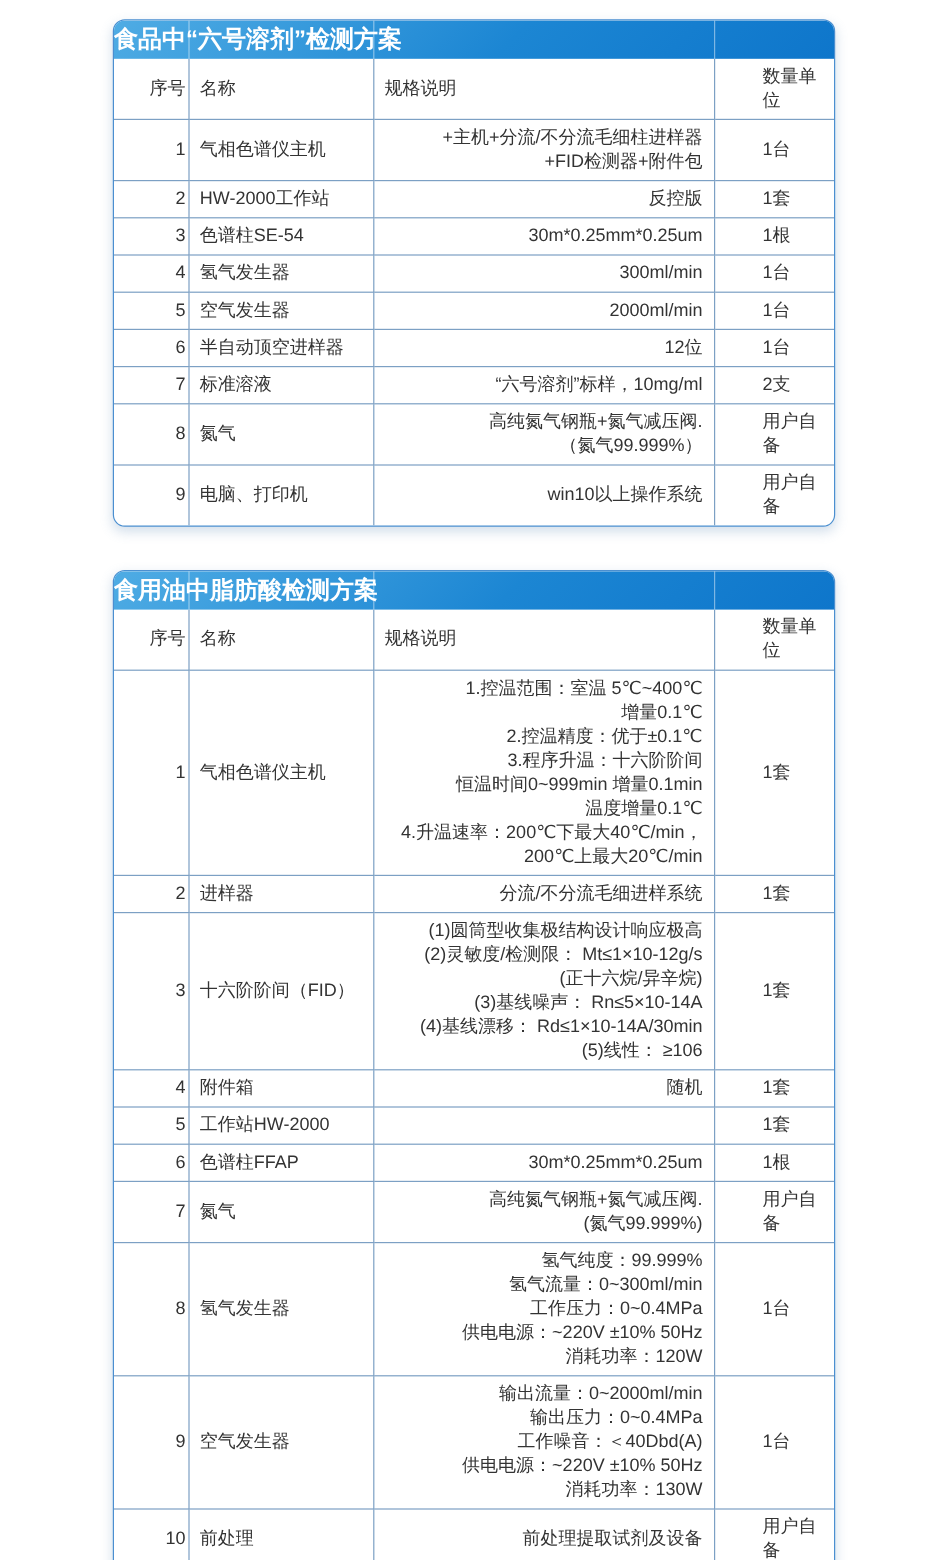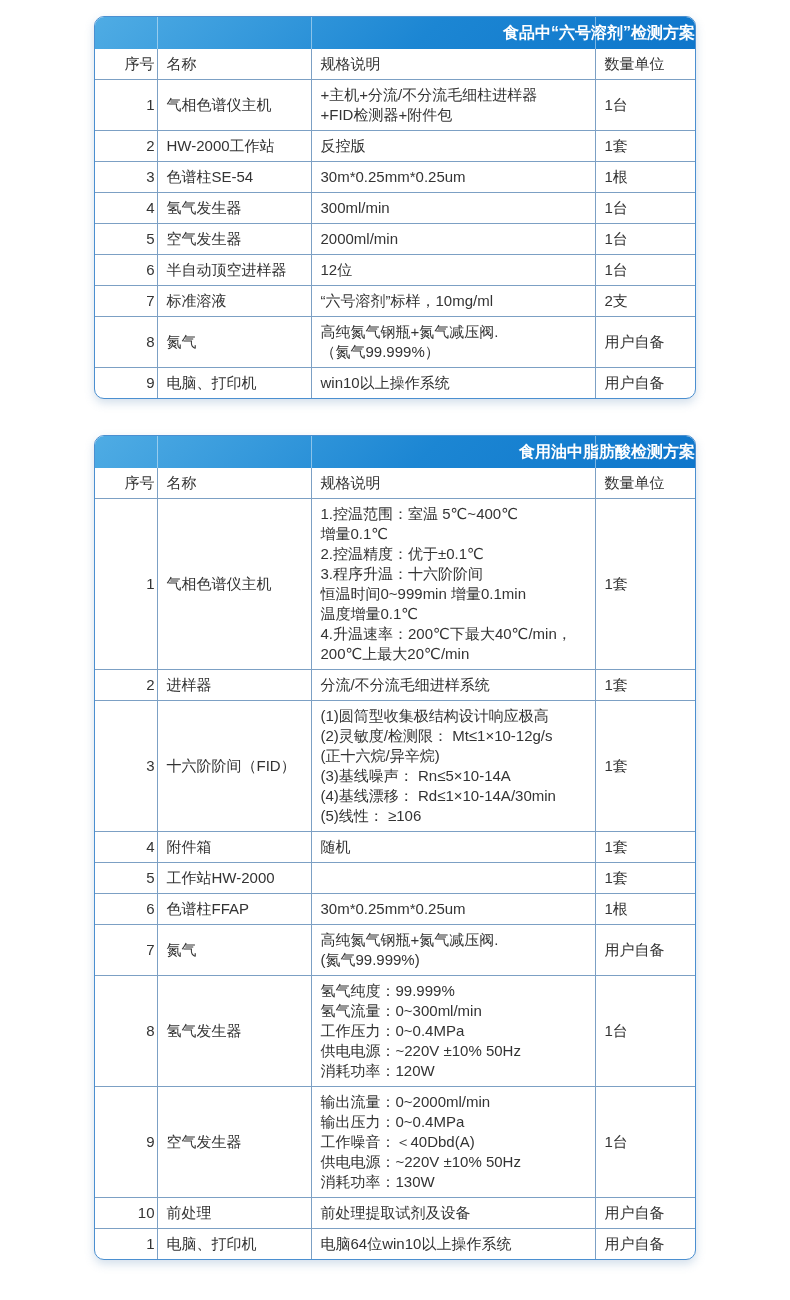--- a/index.html
+++ b/index.html
@@ -19,22 +19,22 @@
     overflow: hidden;
     background: #ffffff;
     box-shadow: 0 4px 10px rgba(110, 150, 190, 0.30);
   }
   .card + .card { margin-top: 36px; }
 
   .card-title {
     position: relative;
     height: 32px;
     line-height: 32px;
-    text-align: right;
-    font-size: 16px;
+    text-align: left;
+    font-size: 20px;
     font-weight: bold;
     color: #ffffff;
     background: linear-gradient(135deg, #4face4 0%, #1c86d3 55%, #0e76cb 100%);
   }
   .tsep {
     position: absolute;
     top: 0; bottom: 0;
     width: 1px;
     background: rgba(255, 255, 255, 0.45);
   }
@@ -57,26 +57,26 @@
     font-size: 15px;
     font-weight: normal;
     color: #333333;
     line-height: 20px;
     padding: 5px 9px;
     vertical-align: middle;
     text-align: left;
     overflow: hidden;
   }
   th:first-child, td:first-child { border-left: none; }
-  th:last-child,  td:last-child  { border-right: none; }
+  th:last-child,  td:last-child  { border-right: none; padding-left: 40px; }
   thead th { border-top: none; }
   tbody tr:last-child td { border-bottom: none; }
 
   .c-no { text-align: right; padding-left: 2px; padding-right: 2px; }
-  .c-spec { white-space: pre-line; word-break: break-word; }
+  .c-spec { white-space: pre-line; word-break: break-word; text-align: right; }
 </style>
 </head>
 <body>
 
 <div class="page">
 
   <section class="card">
     <div class="card-title">
       <span>食品中“六号溶剂”检测方案</span>
       <i class="tsep s1"></i>

